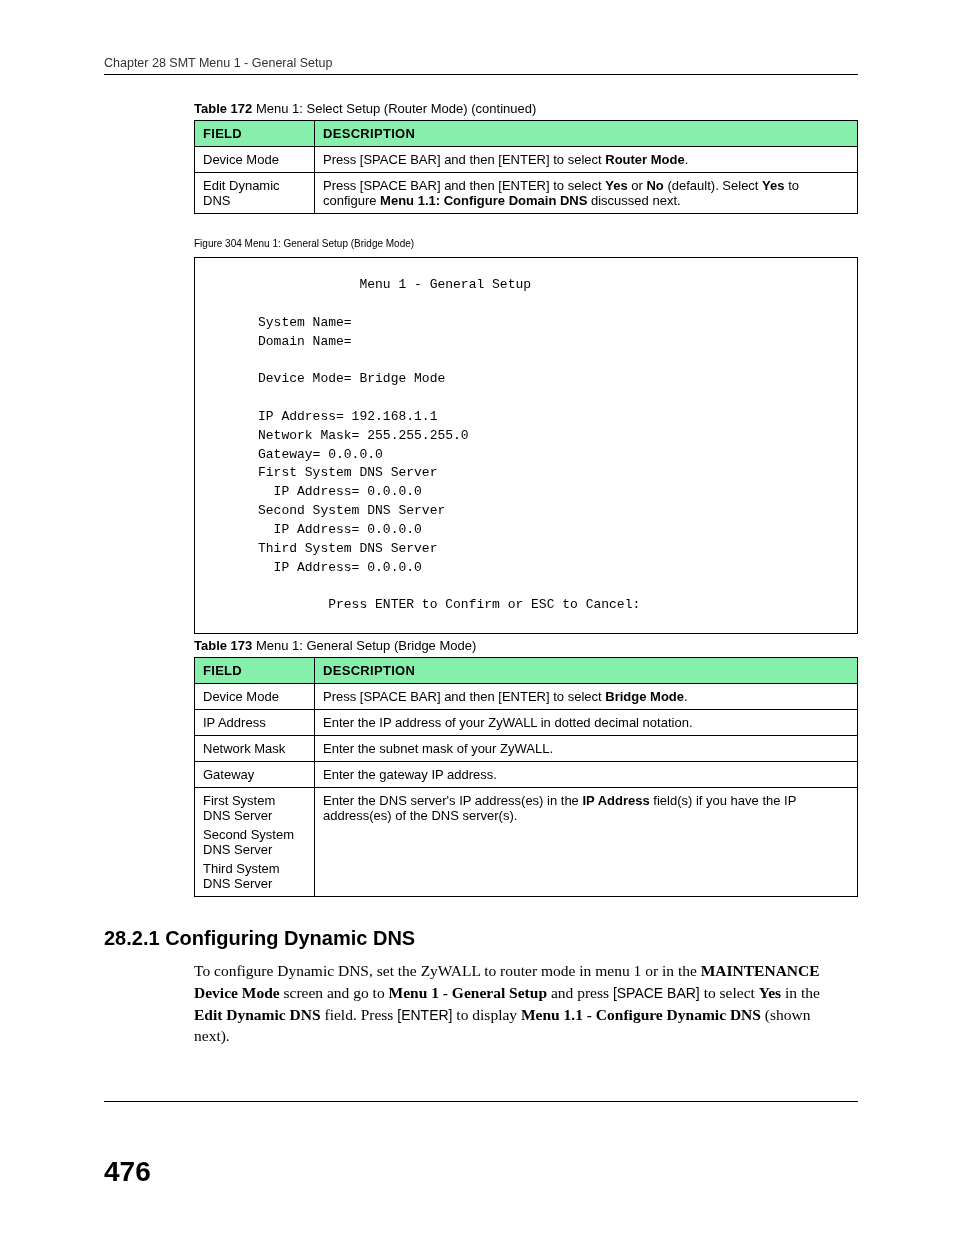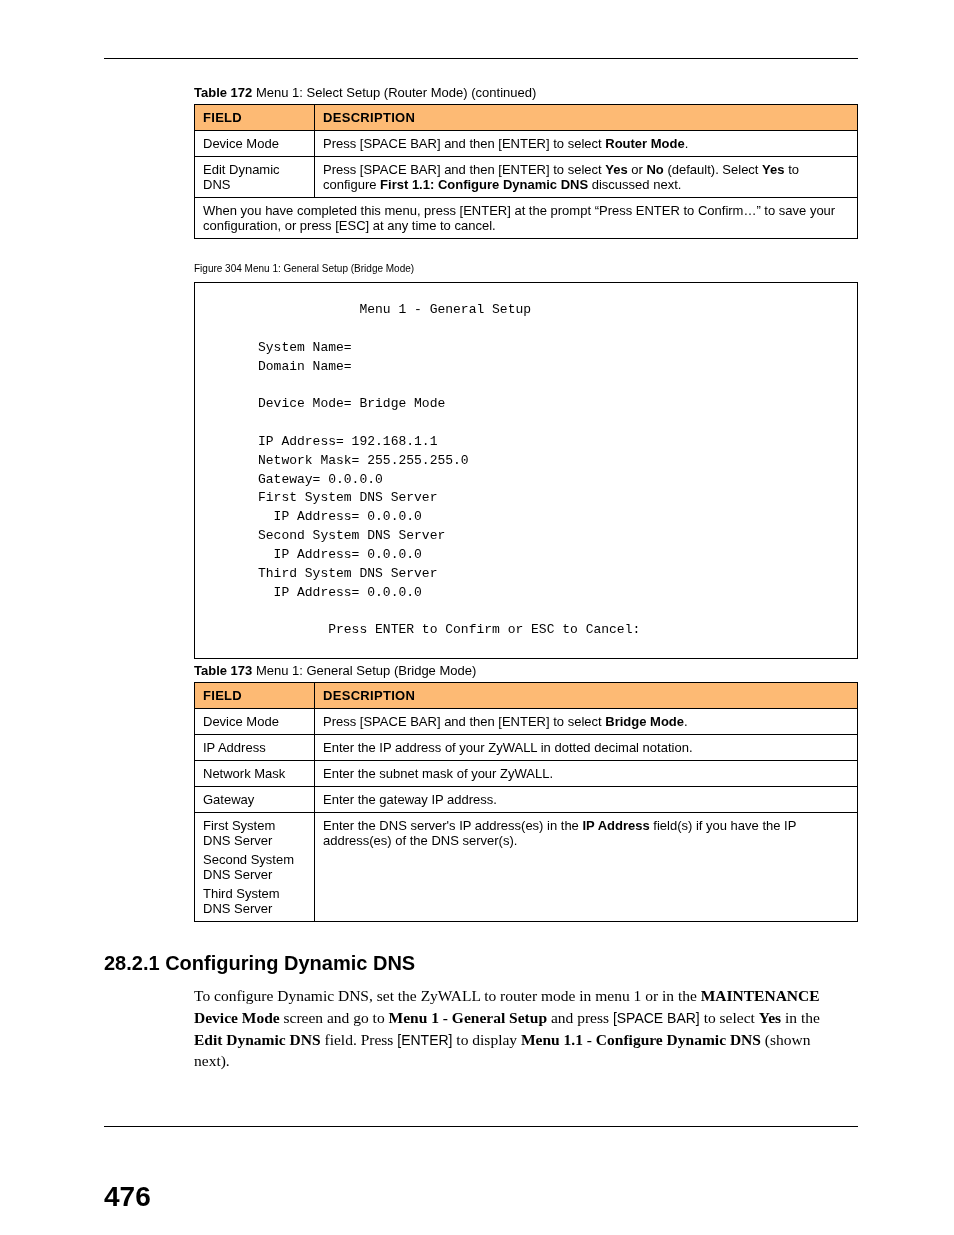--- a/index.html
+++ b/index.html
@@ -39,21 +39,21 @@
     width: 100%;
     font-size: 13px;
   }
   table.boxed th, table.boxed td {
     border: 1px solid #000;
     padding: 5px 8px;
     vertical-align: top;
     text-align: left;
   }
   table.boxed th {
-    background: #fdba74;
+    background: #86efac;
     font-variant: small-caps;
     font-weight: bold;
     letter-spacing: 0.3px;
   }
   .col-field { width: 120px; }
   .footnote-row td {
     font-size: 13px;
   }
   .figure-caption {
     font-size: 10px;
@@ -103,20 +103,21 @@
     margin: 0 0 4px 0;
   }
   b { font-weight: bold; }
   .sans-inline { font-family: Arial, Helvetica, sans-serif; font-size: 14px; }
 </style>
 </head>
 <body>
 
 <div class="page">
 
+  <div class="running-head">Chapter 28 SMT Menu 1 - General Setup</div>
   <hr class="rule">
 
   <div class="content-indent">
 
     <div class="table-caption">
       <span class="cap-bold">Table 172</span><span>   Menu 1: Select Setup (Router Mode) (continued)</span>
     </div>
     <table class="boxed">
       <tbody>
           <tr>
@@ -125,25 +126,22 @@
       </tr>
       <tr>
         <td>Device Mode</td>
         <td>
           <span>Press [SPACE BAR] and then [ENTER] to select </span><b>Router Mode</b><span>.</span>
         </td>
       </tr>
       <tr>
         <td>Edit Dynamic DNS</td>
         <td>
-          <span>Press [SPACE BAR] and then [ENTER] to select </span><b>Yes</b><span> or </span><b>No</b><span> (default). Select </span><b>Yes</b><span> to configure </span><b>First 1.1: Configure Dynamic DNS</b><span> discussed next.</span>
-        </td>
-      </tr>
-      <tr class="footnote-row">
-        <td colspan="2">When you have completed this menu, press [ENTER] at the prompt “Press ENTER to Confirm…” to save your configuration, or press [ESC] at any time to cancel.</td>
+          <span>Press [SPACE BAR] and then [ENTER] to select </span><b>Yes</b><span> or </span><b>No</b><span> (default). Select </span><b>Yes</b><span> to configure </span><b>Menu 1.1: Configure Domain DNS</b><span> discussed next.</span>
+        </td>
       </tr>
     </tbody>
       </table>
 
     <div class="figure-caption">
       <span class="cap-bold">Figure 304</span><span>   Menu 1: General Setup (Bridge Mode)</span>
     </div>
     <div class="figure-box">                  Menu 1 - General Setup
 
      System Name=

